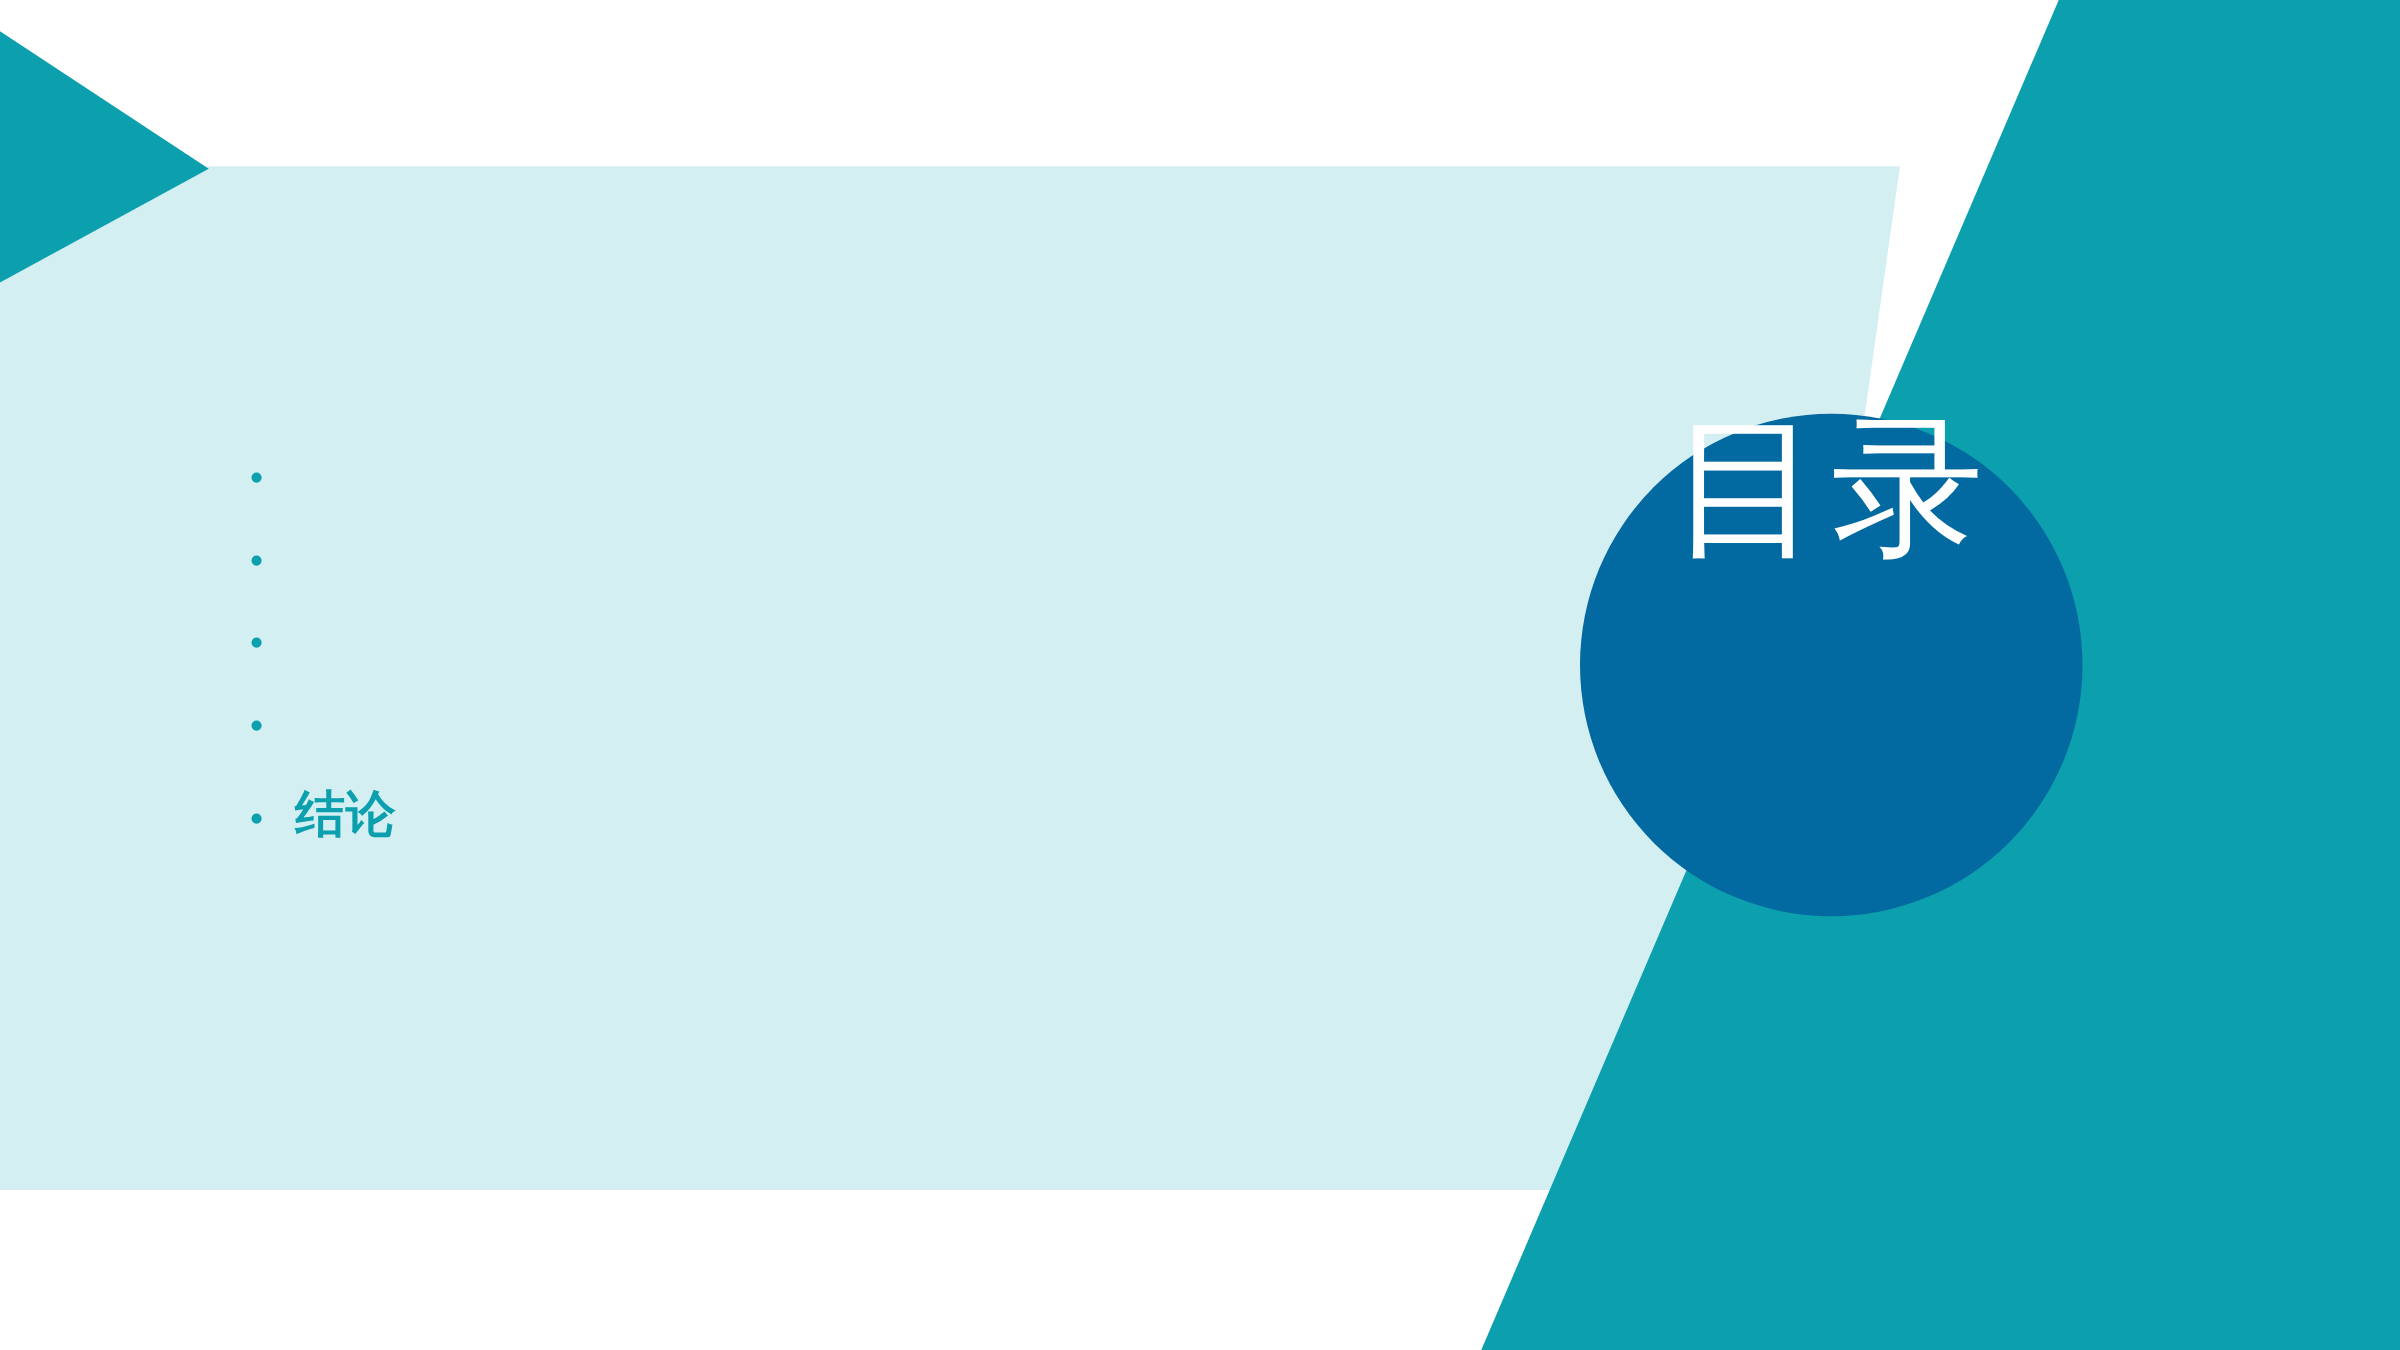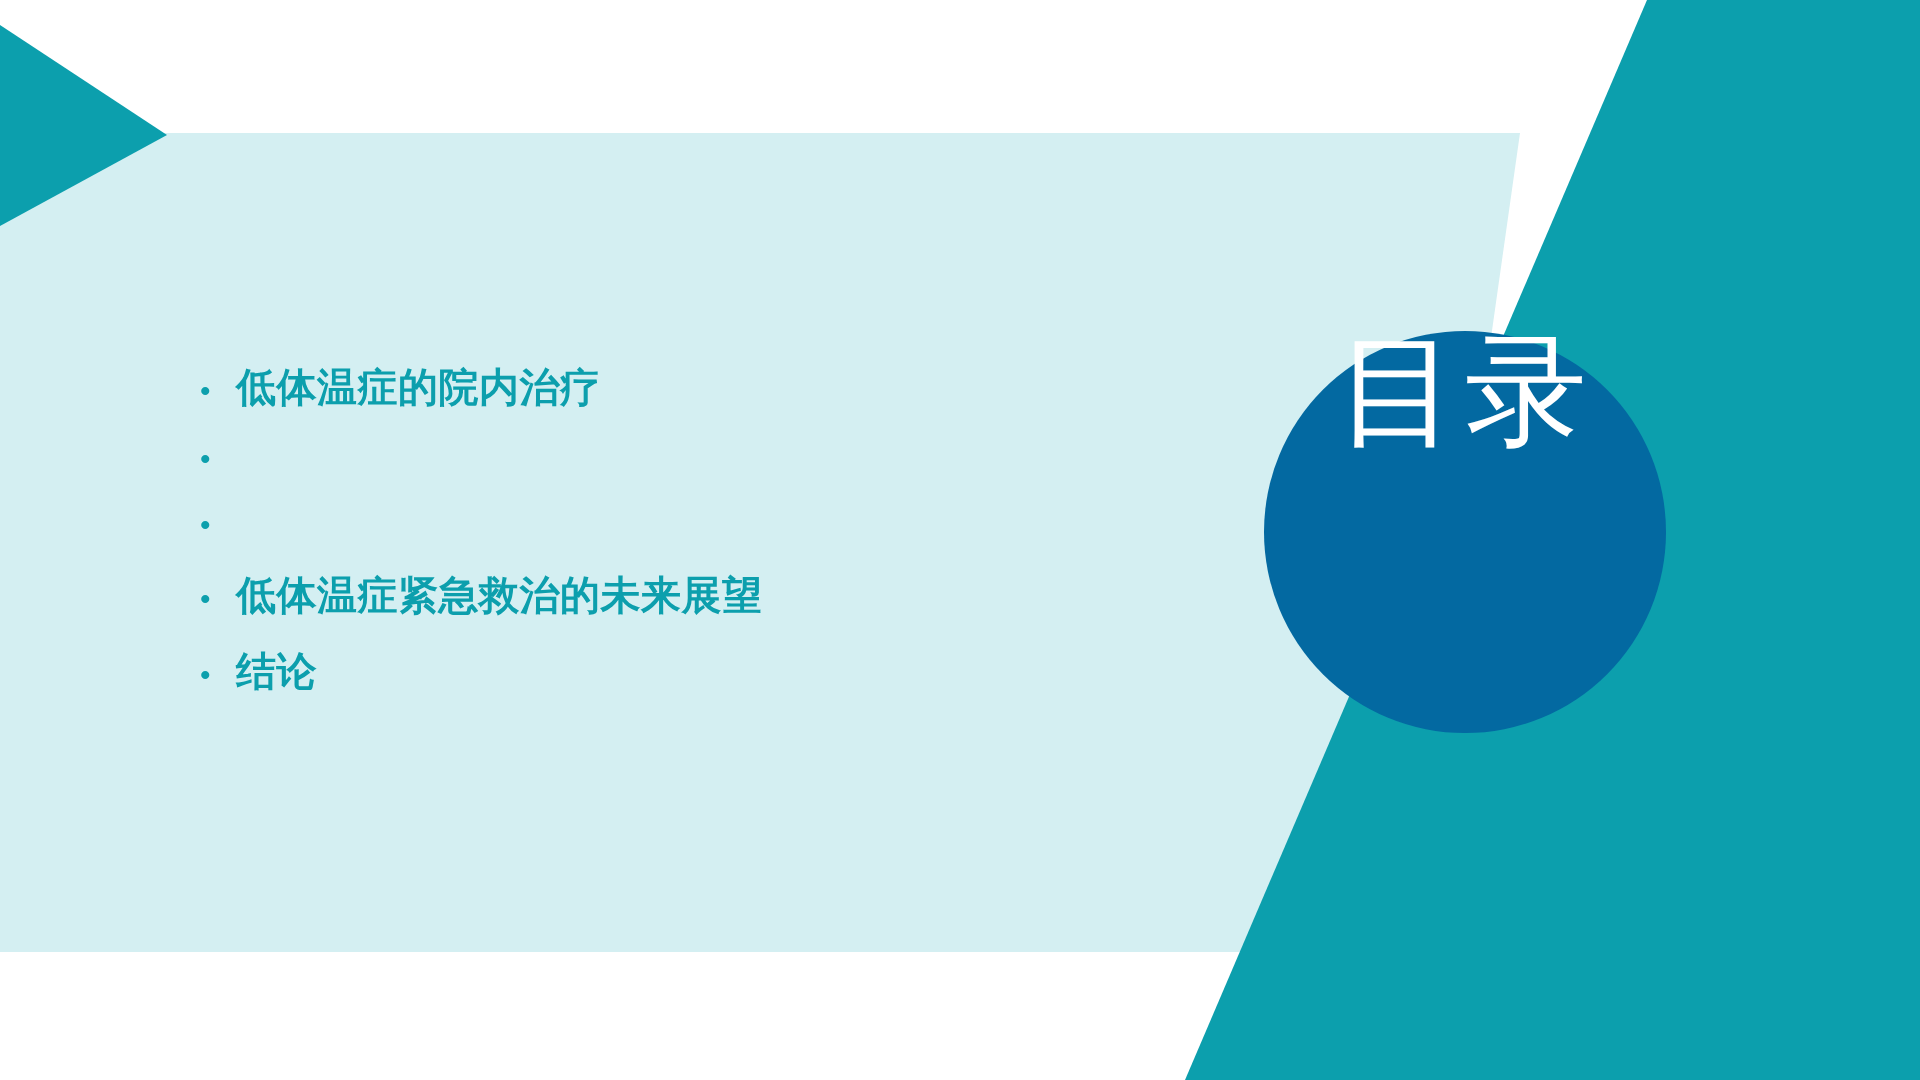--- a/index.html
+++ b/index.html
@@ -98,31 +98,29 @@
     <polygon points="0,133 1520,133 1404,952 0,952" fill="#D4EFF2"></polygon>
 
     <polygon points="0,25 167,135 0,226" fill="#0C9FAD"></polygon>
 
     <polygon points="1647,0 1920,0 1920,1080 1185,1080" fill="#0C9FAD"></polygon>
   </svg>
 
   <ul id="bullet-list">
     <li>
       <span class="bullet-dot">•</span>
-      <span class="bullet-text">低体温症的院内治疗</span>
     </li>
     <li>
       <span class="bullet-dot">•</span>
     </li>
     <li>
       <span class="bullet-dot">•</span>
     </li>
     <li>
       <span class="bullet-dot">•</span>
-      <span class="bullet-text">低体温症紧急救治的未来展望</span>
     </li>
     <li>
       <span class="bullet-dot">•</span>
       <span class="bullet-text">结论</span>
     </li>
   </ul>
 
   <div id="toc-circle">
     <span id="toc-circle-label">目录</span>
   </div>

